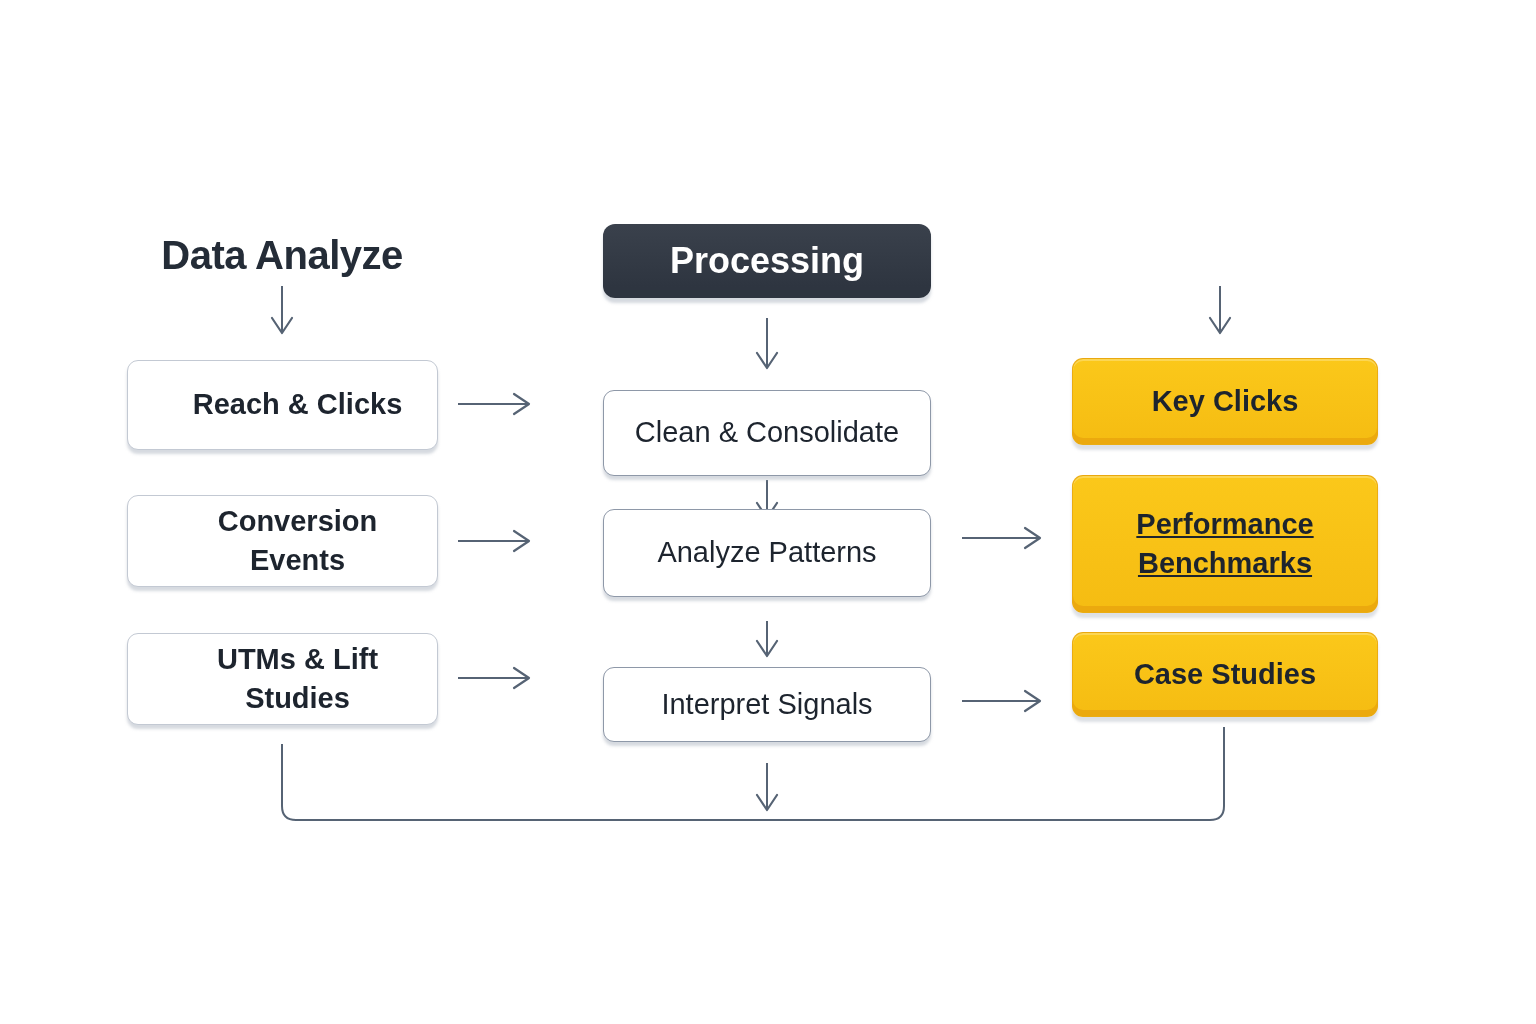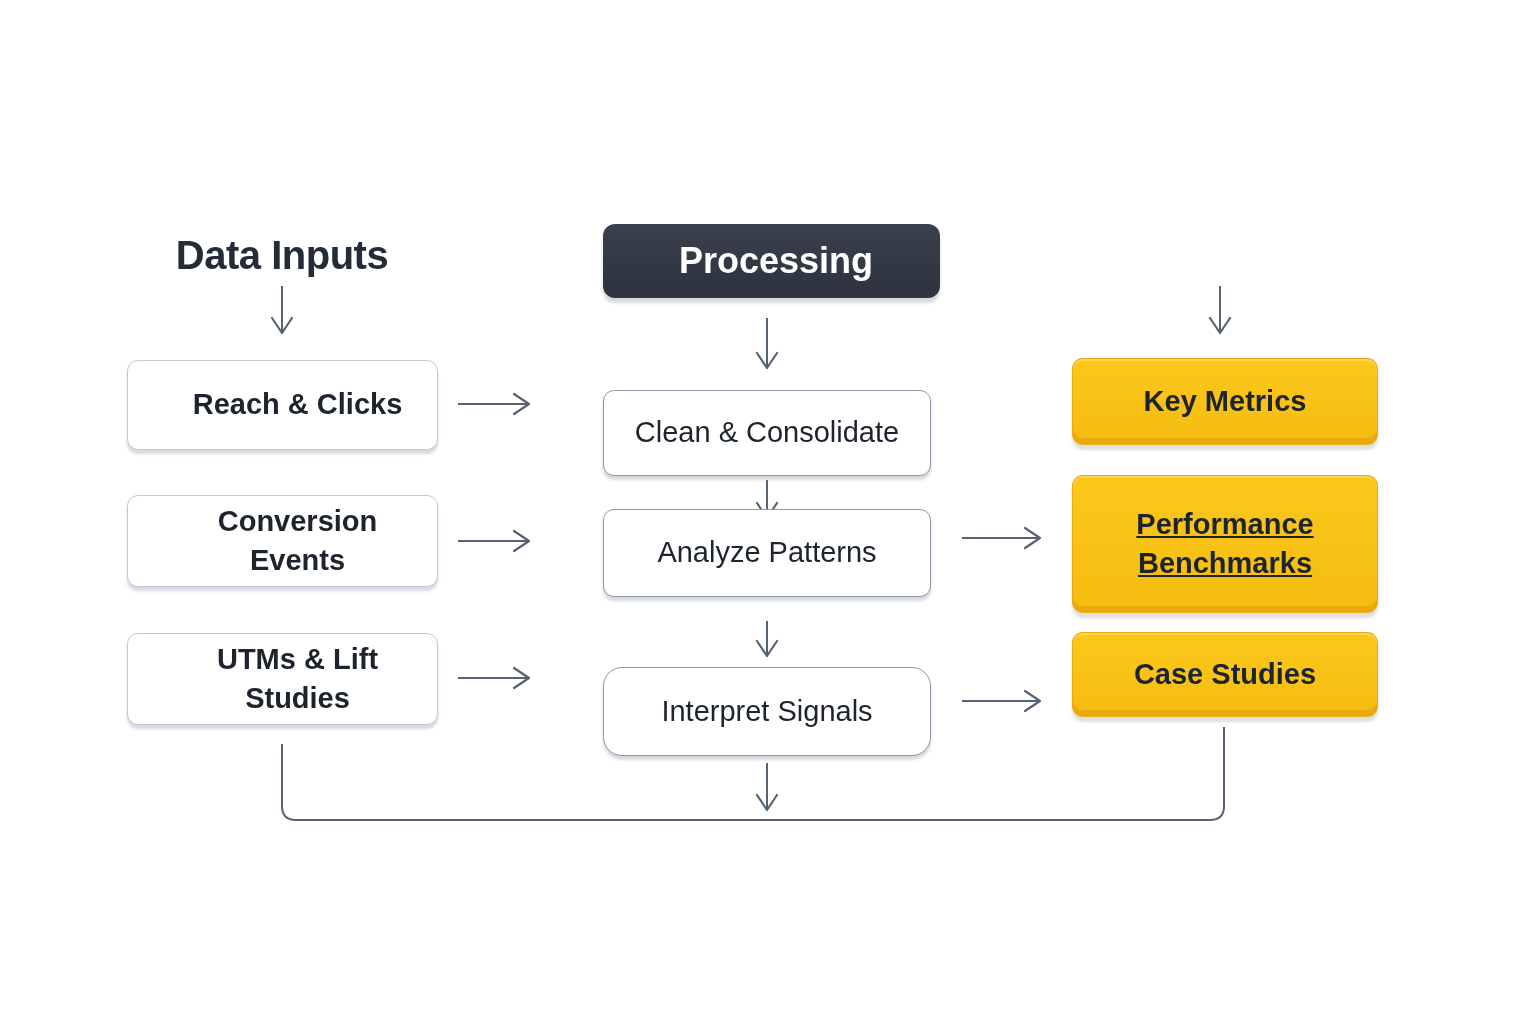--- a/index.html
+++ b/index.html
@@ -47,31 +47,31 @@
   .node-output{
     background:linear-gradient(180deg,var(--accent-yellow) 0%,var(--accent-yellow-deep) 100%);
     border:1px solid rgba(222,152,12,0.55);
     box-shadow:inset 0 -6px 0 rgba(226,150,10,0.5), inset 0 2px 0 rgba(255,255,255,0.25), 0 5px 3px rgba(180,187,198,0.45);
     font-weight:bold;
   }
   .node-dark{
     position:absolute;display:flex;align-items:center;justify-content:center;
     border-radius:12px;font-size:36px;font-weight:bold;color:var(--processing-text);
     background:linear-gradient(180deg,var(--processing-bg-light) 0%,var(--processing-bg) 85%);
-    box-shadow:0 5px 3px var(--shadow);text-align:center;padding-left:9px;
+    box-shadow:0 5px 3px var(--shadow);text-align:center;
   }
 
   
   #node-reach        {left:127px;top:360px;width:311px;height:90px;}
   #node-conversion   {left:127px;top:495px;width:311px;height:92px;}
   #node-utms         {left:127px;top:633px;width:311px;height:92px;}
   #hdr-processing    {left:603px;top:224px;width:328px;height:74px;}
   #node-clean        {left:603px;top:390px;width:328px;height:86px;}
   #node-analyze      {left:603px;top:509px;width:328px;height:88px;}
-  #node-interpret    {left:603px;top:667px;width:328px;height:89px;border-radius:19px;}
+  #node-interpret    {left:603px;top:667px;width:328px;height:75px;}
   #node-keymetrics   {left:1072px;top:358px;width:306px;height:87px;}
   #node-benchmarks   {left:1072px;top:475px;width:306px;height:138px;text-decoration:underline;}
   #node-casestudies  {left:1072px;top:632px;width:306px;height:85px;}
 </style>
 </head>
 <body>
 
 <div class="canvas">
 
   <svg class="connectors" width="1536" height="1024" viewBox="0 0 1536 1024" aria-hidden="true">
@@ -92,21 +92,21 @@
     <path class="edge" d="M767 480 L767 518" marker-end="url(#ah)"></path>
     <path class="edge" d="M767 621 L767 656" marker-end="url(#ah)"></path>
 
     <path class="edge" d="M962 538 L1040 538" marker-end="url(#ah)"></path>
     <path class="edge" d="M962 701 L1040 701" marker-end="url(#ah)"></path>
 
     <path class="edge" d="M282 744 L282 806 Q282 820 296 820 L1210 820 Q1224 820 1224 806 L1224 727"></path>
     <path class="edge" d="M767 763 L767 810" marker-end="url(#ah)"></path>
   </svg>
 
-  <div class="col-header" id="hdr-inputs">Data Inputs</div>
+  <div class="col-header" id="hdr-inputs">Data Analyze</div>
 
   <div class="node-dark" id="hdr-processing">Processing</div>
 
 
   <div class="node node-white node-input" id="node-reach">
     <span>Reach &amp; Clicks</span>
   </div>
   <div class="node node-white node-input" id="node-conversion">
     <span>Conversion Events</span>
   </div>
@@ -118,21 +118,21 @@
     <span>Clean &amp; Consolidate</span>
   </div>
   <div class="node node-white node-process" id="node-analyze">
     <span>Analyze Patterns</span>
   </div>
   <div class="node node-white node-process" id="node-interpret">
     <span>Interpret Signals</span>
   </div>
 
   <div class="node node-output" id="node-keymetrics">
-    <span>Key Metrics</span>
+    <span>Key Clicks</span>
   </div>
   <div class="node node-output" id="node-benchmarks">
     <span>Performance Benchmarks</span>
   </div>
   <div class="node node-output" id="node-casestudies">
     <span>Case Studies</span>
   </div>
 
 </div>
 

